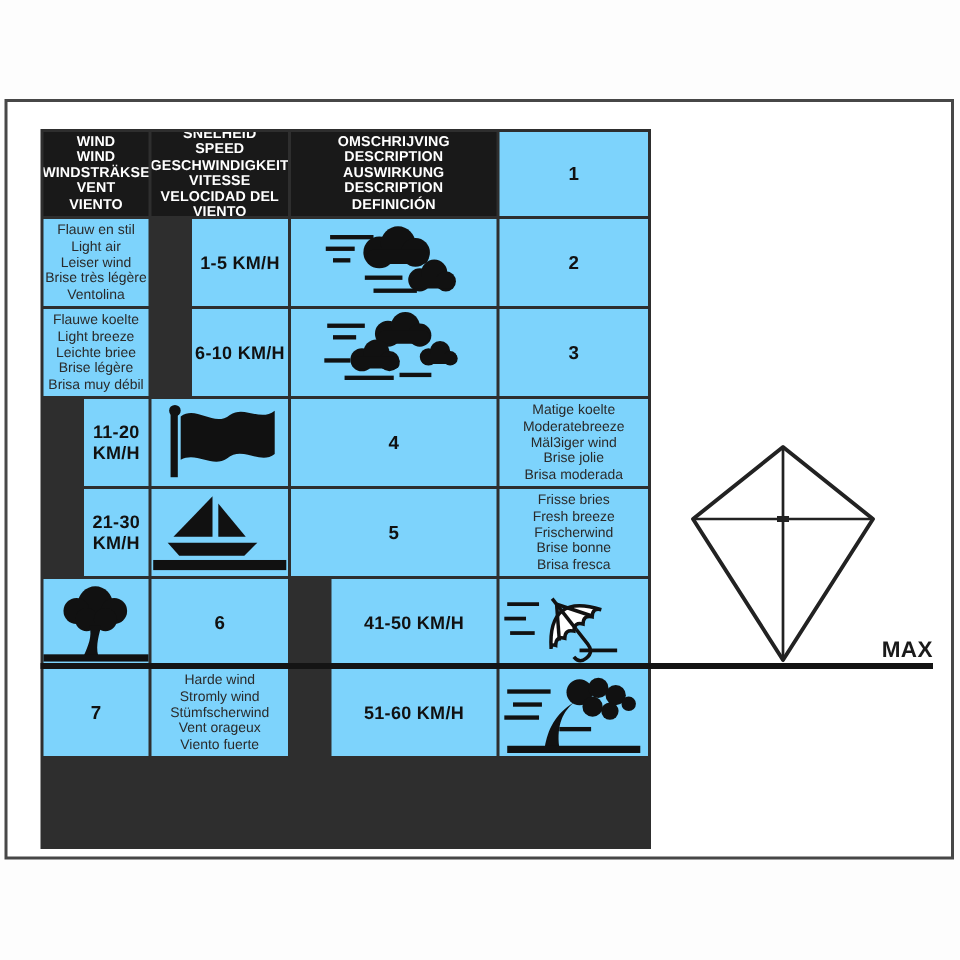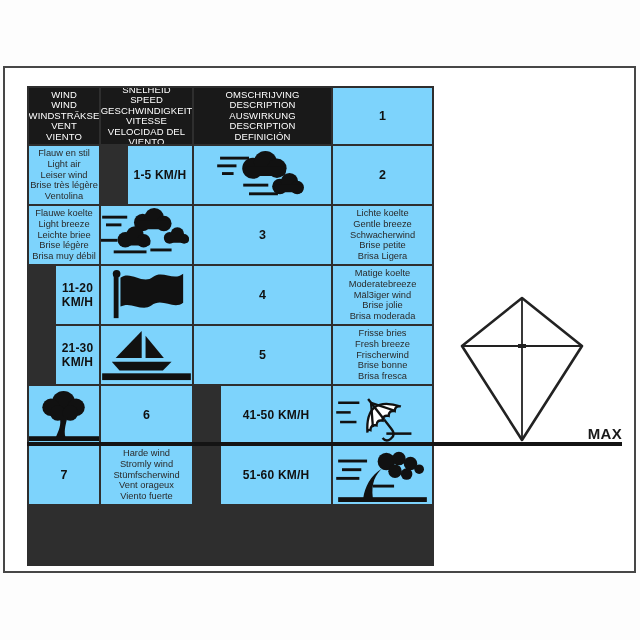--- a/index.html
+++ b/index.html
@@ -7,21 +7,21 @@
   .stage{position:relative;width:640px;height:640px;overflow:hidden;}
   .frame{position:absolute;left:3px;top:66px;width:633px;height:507px;
     border:2px solid #474747;background:#ffffff;box-sizing:border-box;}
   
   .btable{position:absolute;left:22px;top:18px;display:grid;
     grid-template-columns:70px 91px 137px 99px;
     grid-template-rows:56px repeat(7,58px);
     gap:2px;padding:2px;background:#2e2e2e;}
   .cell{background:#7dd3fc;display:flex;flex-direction:column;align-items:center;
     justify-content:center;text-align:center;overflow:hidden;}
-  .hcell{background:#191919;color:#ffffff;font-weight:normal;font-size:9.5px;
+  .hcell{background:#191919;color:#ffffff;font-weight:bold;font-size:9.5px;
     line-height:10.5px;letter-spacing:.1px;}
   .num{font-weight:bold;font-size:12.5px;color:#111;}
   .names{font-size:9.3px;line-height:10.8px;color:#2a2a2a;}
   .speed{font-weight:bold;font-size:12px;color:#111;letter-spacing:.2px;margin-left:27px;}
   .pre{white-space:pre-line;}
   .iconcell svg{display:block;}
   
   .maxline{position:absolute;left:22px;top:374px;width:595px;height:4px;background:#141414;}
   .maxlabel{position:absolute;left:558px;top:357px;width:59px;text-align:right;
     font-weight:bold;font-size:15px;color:#1a1a1a;letter-spacing:.3px;}
@@ -78,20 +78,21 @@
             </g>
           </svg>
         </div>
 
       <div class="cell num">2</div>
       <div class="cell names pre">Flauwe koelte
 Light breeze
 Leichte briee
 Brise légère
 Brisa muy débil</div>
+      <div class="cell speed">6-10 KM/H</div>
       <div class="cell iconcell">
           <svg width="95" height="54" viewBox="0 0 96 56">
     <g fill="#111111">
               <rect x="2" y="8" width="26" height="3"></rect>
               <rect x="6" y="16" width="16" height="3"></rect>
     <circle cx="44" cy="15" r="9"></circle>
               <circle cx="56" cy="10" r="10"></circle>
               <circle cx="66" cy="16" r="8"></circle>
               <rect x="37" y="13" width="36" height="9" rx="4"></rect>
     <rect x="0" y="32" width="18" height="3"></rect>
@@ -103,25 +104,20 @@
               <circle cx="80" cy="27" r="7"></circle>
               <circle cx="87" cy="32" r="5"></circle>
               <rect x="67" y="29" width="25" height="7" rx="3"></rect>
     <rect x="14" y="44" width="34" height="3"></rect>
               <rect x="52" y="42" width="22" height="3"></rect>
             </g>
           </svg>
         </div>
 
       <div class="cell num">3</div>
-      <div class="cell names pre">Lichte koelte
-Gentle breeze
-Schwacherwind
-Brise petite
-Brisa Ligera</div>
       <div class="cell speed">11-20 KM/H</div>
       <div class="cell iconcell">
           <svg width="95" height="54" viewBox="0 0 96 56">
     <g fill="#111111">
               <circle cx="17" cy="6" r="4"></circle>
               <rect x="14" y="6" width="5" height="46"></rect>
     <path d="M21,10 C32,2 44,18 55,9 C65,2 76,14 86,6 L86,36 C76,44 64,30 53,39 C43,46 32,34 21,40 Z"></path>
             </g>
           </svg>
         </div>

